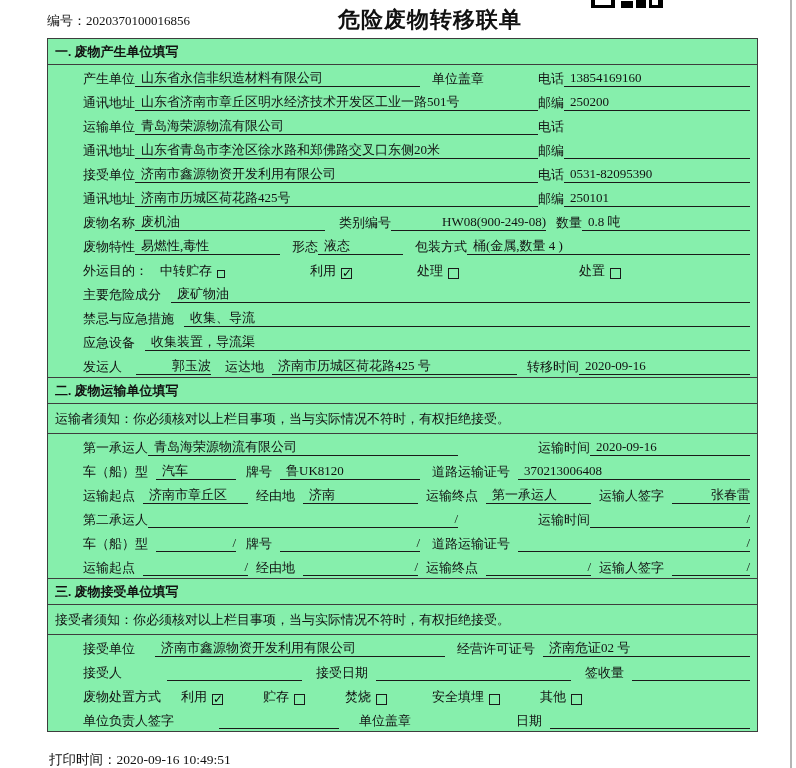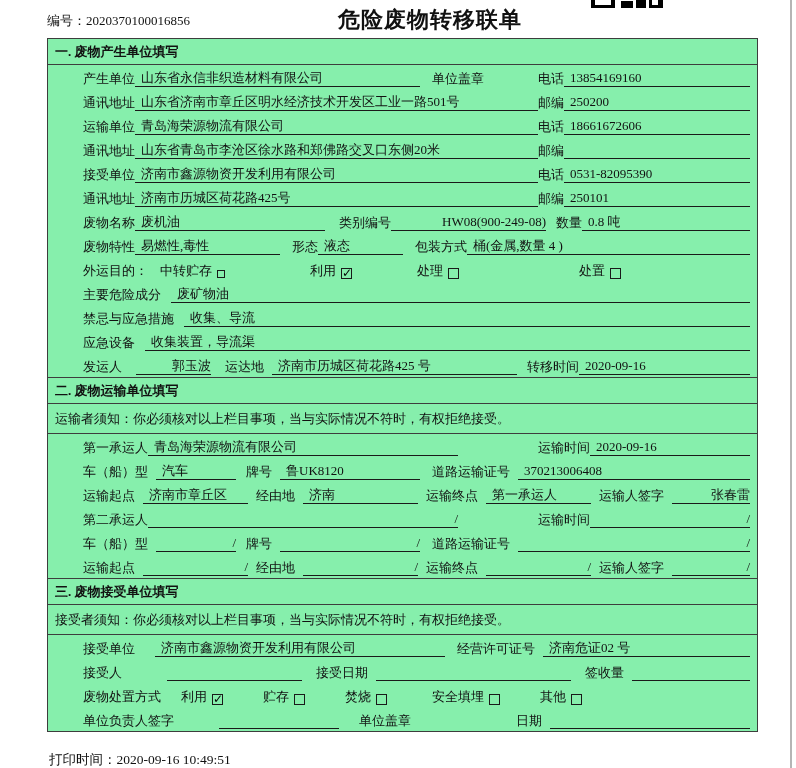--- a/index.html
+++ b/index.html
@@ -104,21 +104,20 @@
       <span class="v">250200</span>
     </span>
   </div>
 
   <div class="r">
     <span class="l">运输单位</span>
     <span class="v w418">青岛海荣源物流有限公司</span>
     <span class="sp"></span>
     <span class="rg">
       <span class="l">电话</span>
-      <span class="v">18661672606</span>
     </span>
   </div>
 
   <div class="r">
     <span class="l">通讯地址</span>
     <span class="v w418">山东省青岛市李沧区徐水路和郑佛路交叉口东侧20米</span>
     <span class="sp"></span>
     <span class="rg">
       <span class="l">邮编</span>
       <span class="v"></span>

